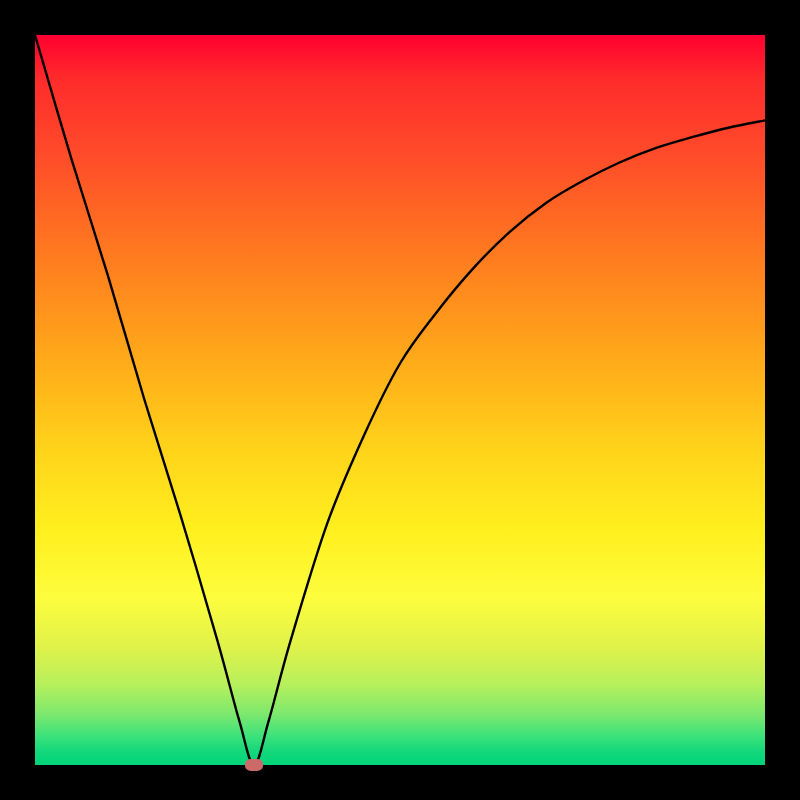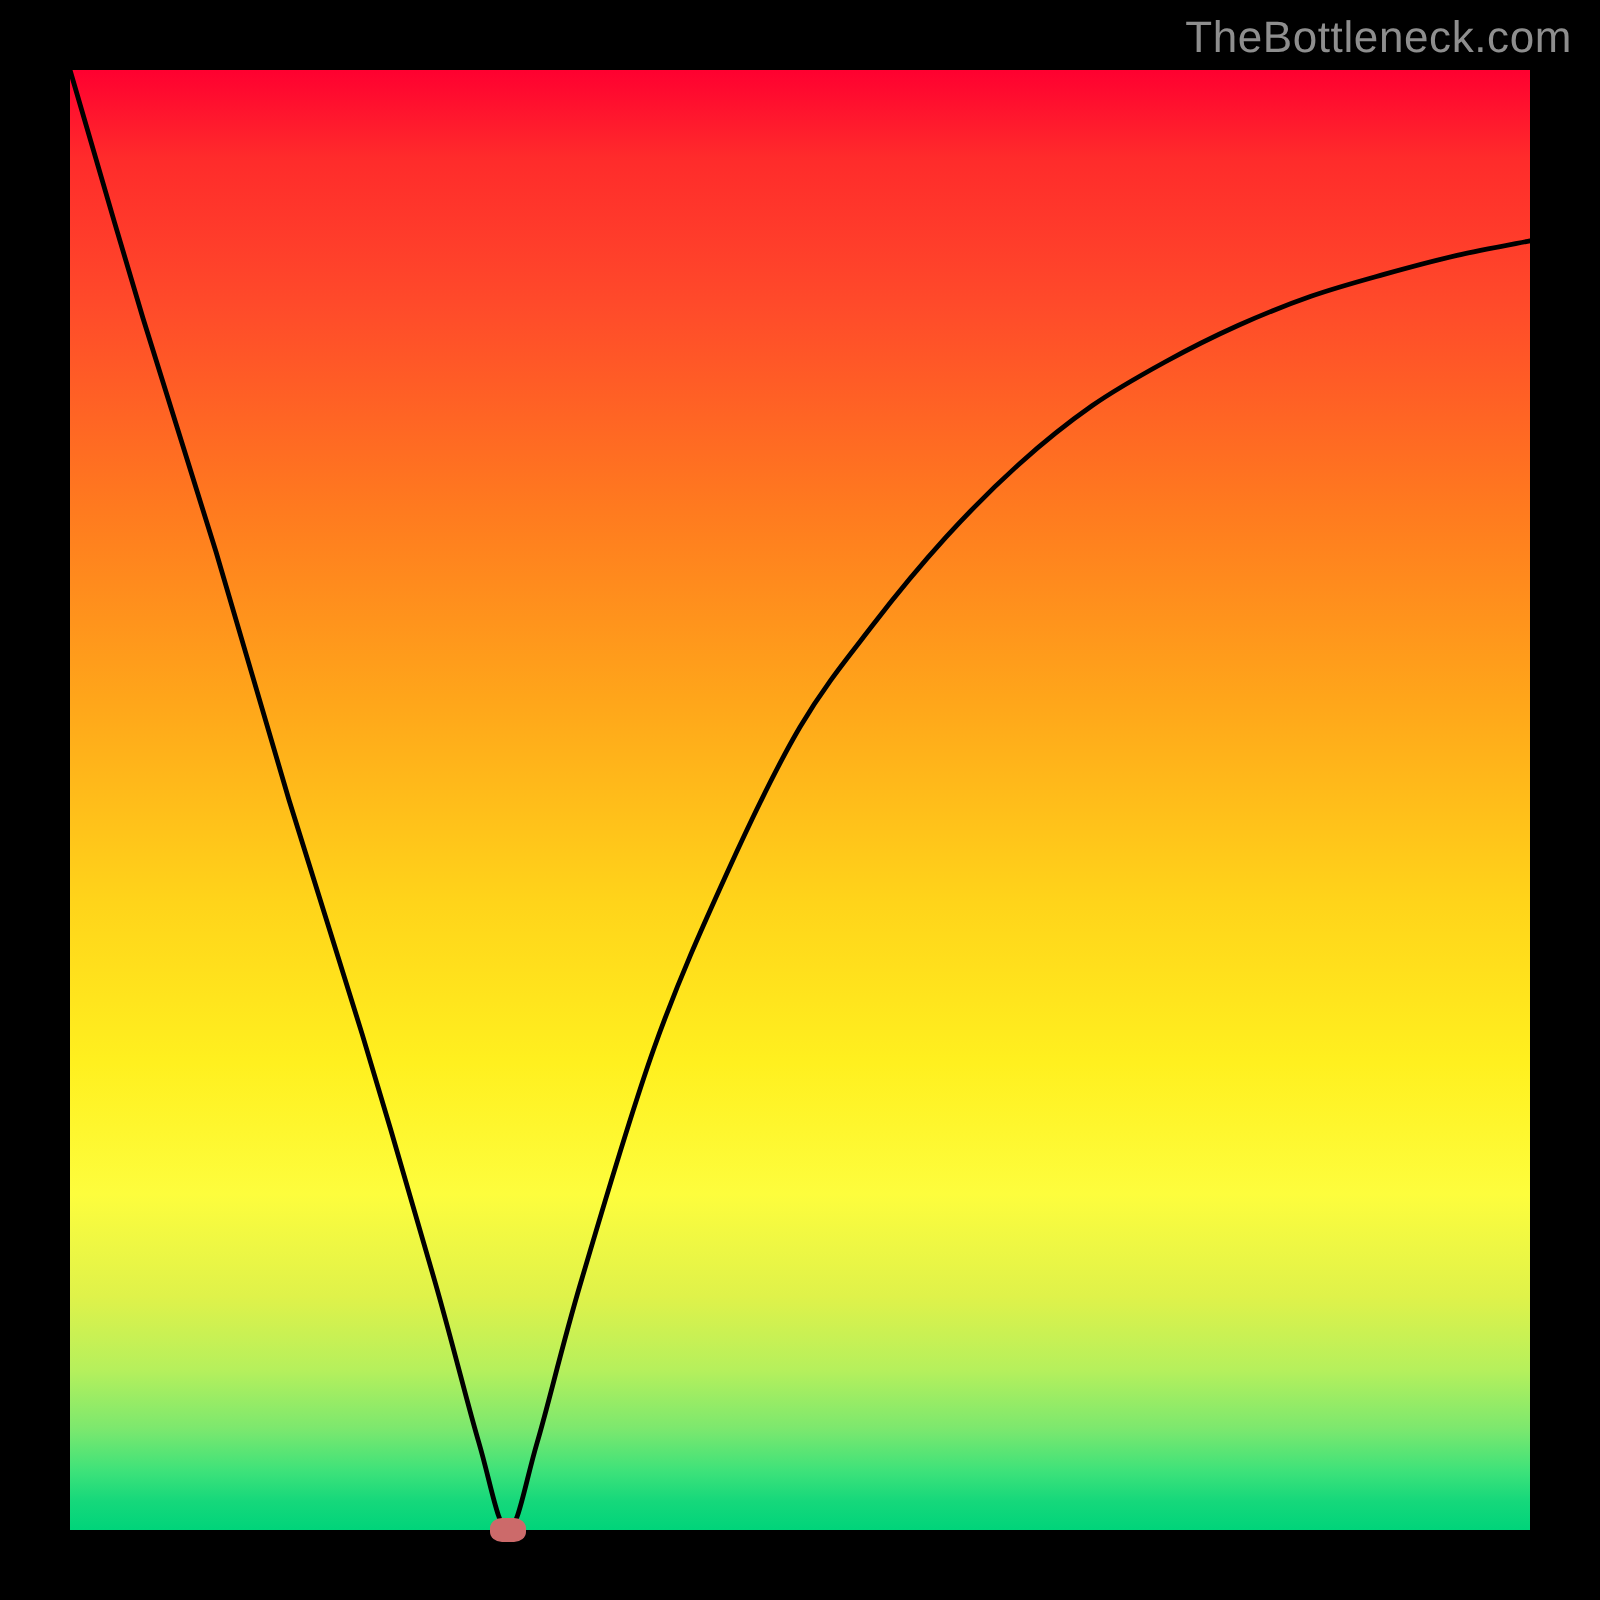--- a/index.html
+++ b/index.html
@@ -66,21 +66,20 @@
     height: 12px;
     border-radius: 6px / 5px;
     background: #cc6a6a;
     transform: translate(-50%, -50%);
   }
 </style>
 </head>
 <body>
 
 <div class="frame">
-  <div class="watermark">TheBottleneck.com</div>
 
   <div class="plot-area">
     <svg class="curve" viewBox="0 0 730 730" preserveAspectRatio="none">
       <path id="curve-path" d="M 0.00 0.00 C 6.08 20.68, 24.33 83.95, 36.50 124.10 C 48.67 164.25, 60.83 200.75, 73.00 240.90 C 85.17 281.05, 97.33 324.85, 109.50 365.00 C 121.67 405.15, 133.83 441.65, 146.00 481.80 C 158.17 521.95, 172.77 571.83, 182.50 605.90 C 192.23 639.97, 198.32 665.52, 204.40 686.20 C 210.48 706.88, 214.13 730.00, 219.00 730.00 C 223.87 730.00, 227.52 706.88, 233.60 686.20 C 239.68 665.52, 245.77 638.75, 255.50 605.90 C 265.23 573.05, 279.83 523.17, 292.00 489.10 C 304.17 455.03, 316.33 428.27, 328.50 401.50 C 340.67 374.73, 352.83 349.18, 365.00 328.50 C 377.17 307.82, 389.33 293.22, 401.50 277.40 C 413.67 261.58, 425.83 246.98, 438.00 233.60 C 450.17 220.22, 462.33 208.05, 474.50 197.10 C 486.67 186.15, 498.83 176.42, 511.00 167.90 C 523.17 159.38, 535.33 152.69, 547.50 146.00 C 559.67 139.31, 571.83 133.22, 584.00 127.75 C 596.17 122.27, 608.33 117.41, 620.50 113.15 C 632.67 108.89, 644.83 105.61, 657.00 102.20 C 669.17 98.79, 681.33 95.51, 693.50 92.71 C 705.67 89.91, 723.92 86.63, 730.00 85.41" fill="none" stroke="#000000" stroke-width="2.4" stroke-linejoin="round" stroke-linecap="round"></path>
     </svg>
     <div id="min-marker" class="marker" style="left: 219px; top: 730px; background: rgb(204, 106, 106);"></div>
   </div>
 </div>
 
 </body></html>

